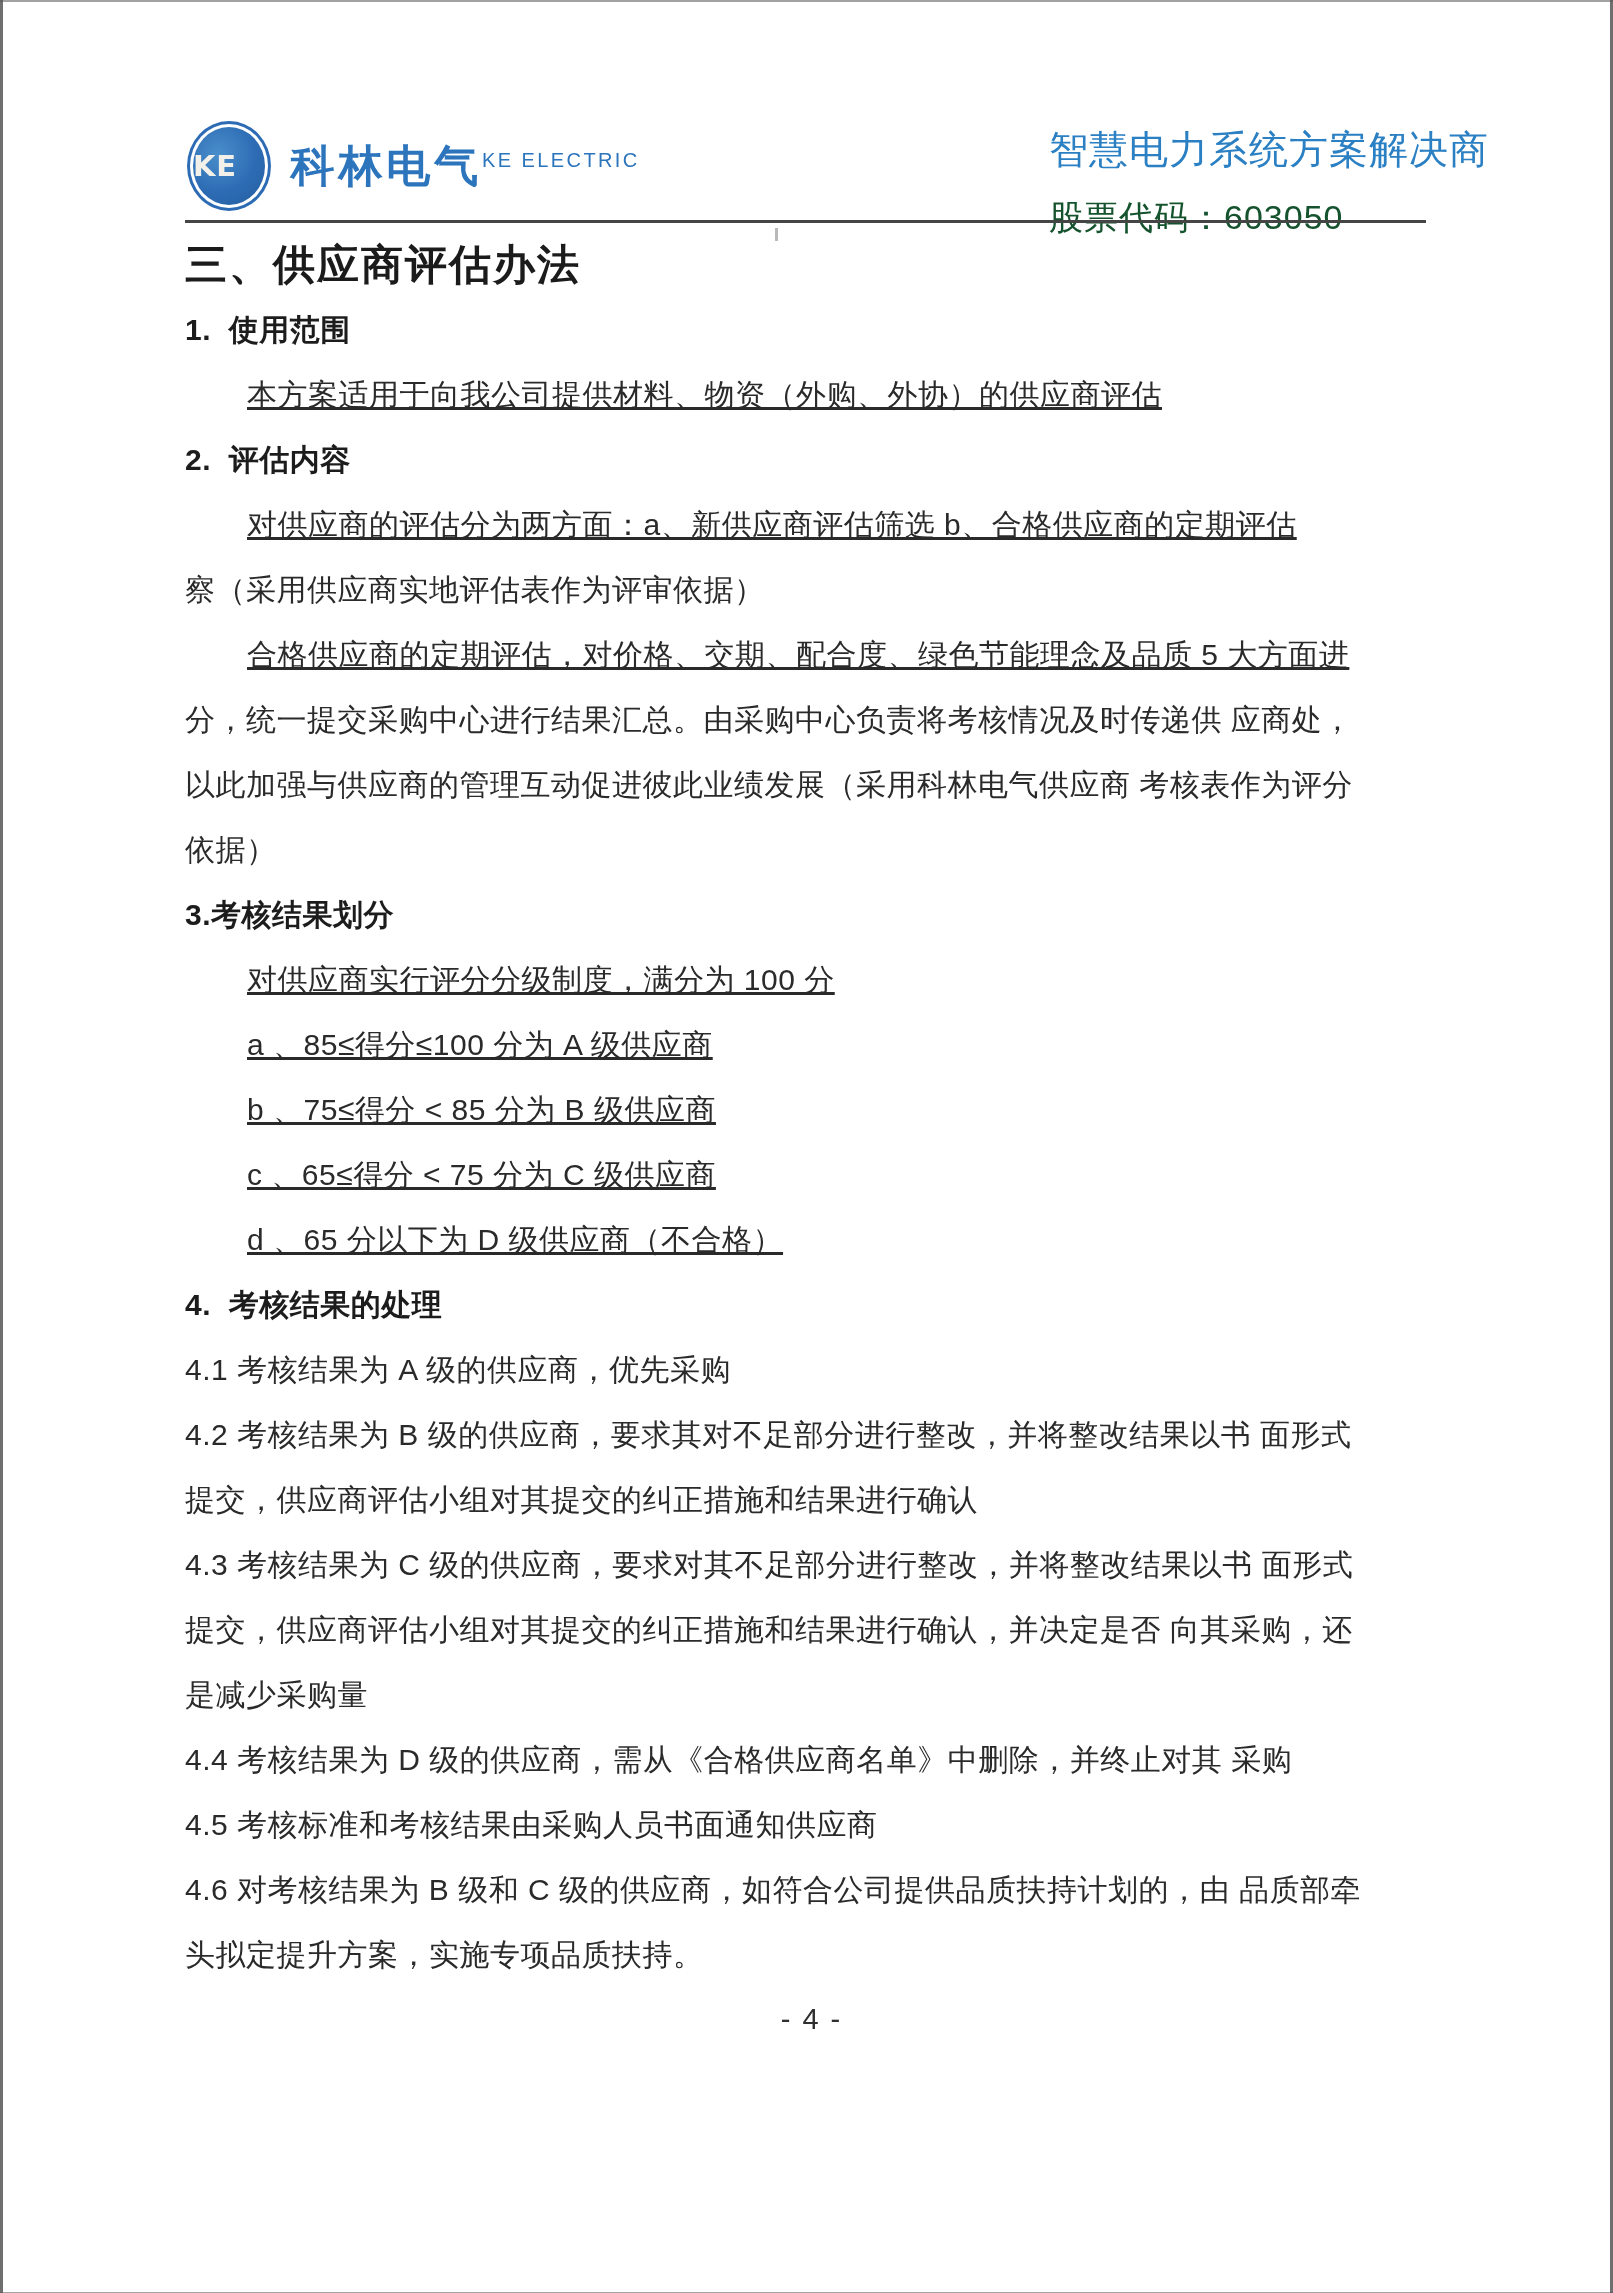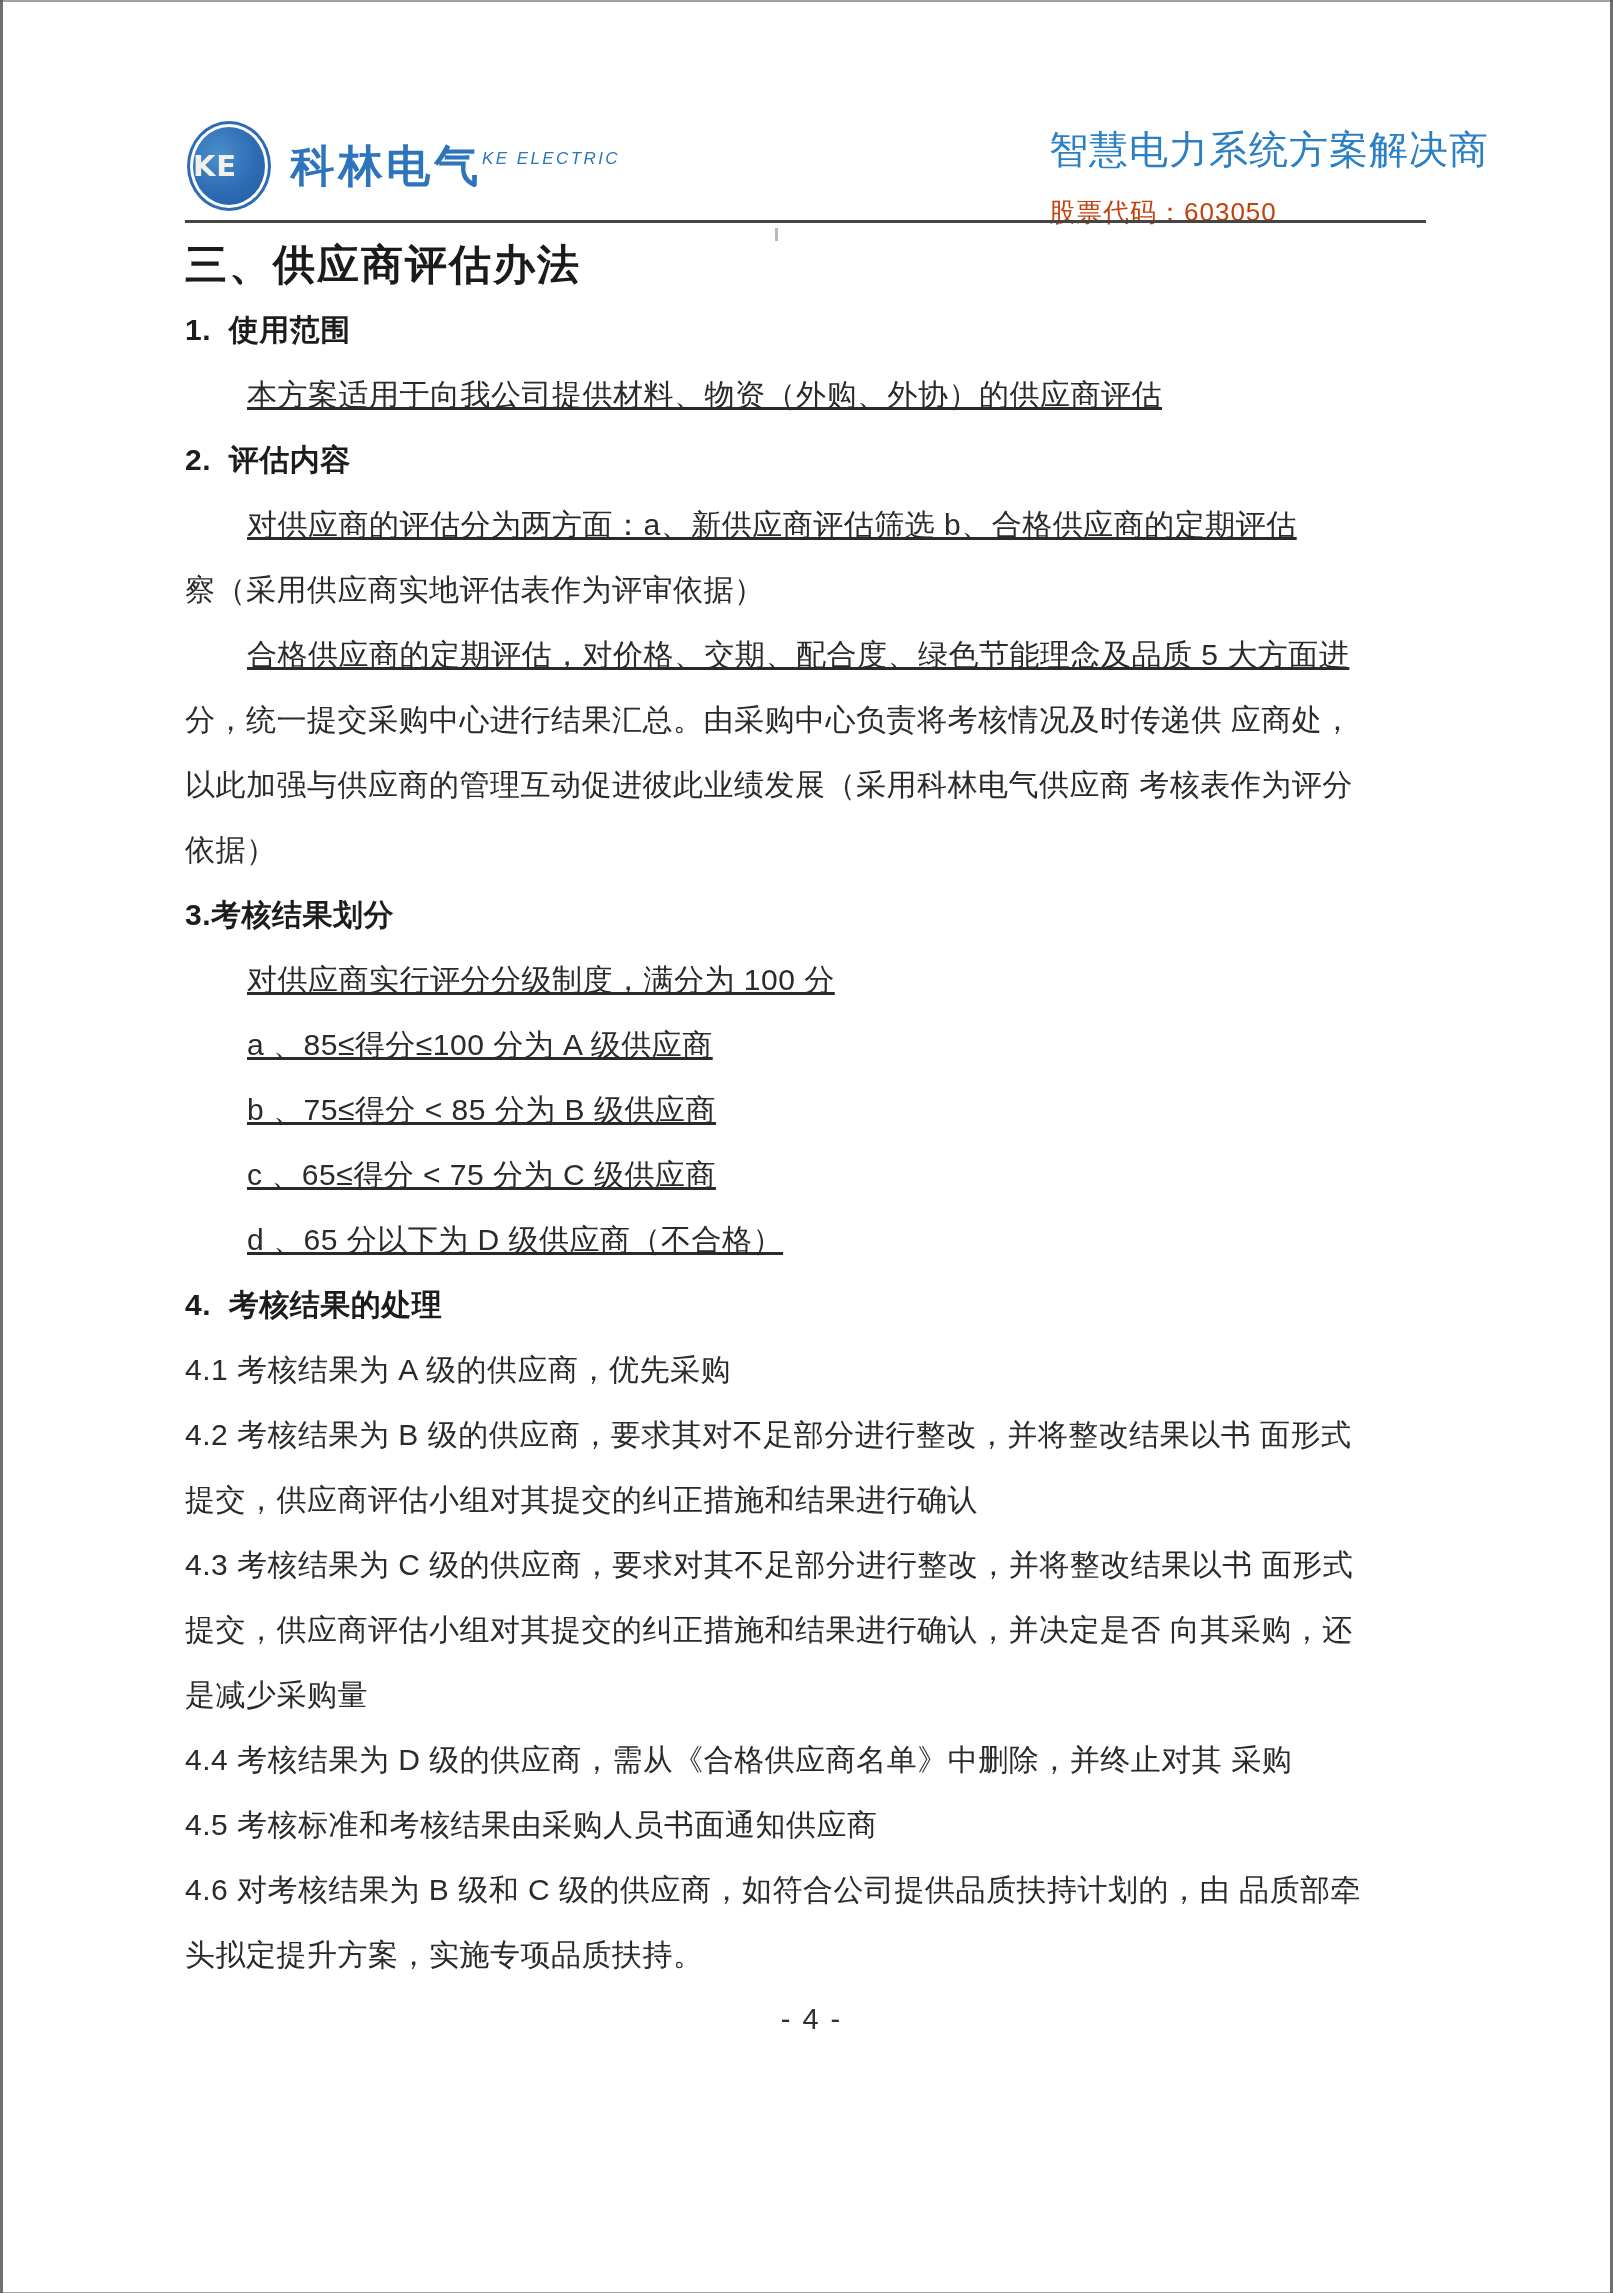--- a/index.html
+++ b/index.html
@@ -32,24 +32,24 @@
     width:100%;height:100%;border-radius:50%;
     background:radial-gradient(circle at 35% 35%, #4a8ecb 0%, #2d6cb4 55%, #245c9e 100%);
     display:flex;align-items:center;justify-content:flex-start;
   }
   .logo-monogram{
     color:#f2f0e8;font-weight:700;font-size:29px;letter-spacing:1px;
     font-family:"DejaVu Sans","Liberation Sans",sans-serif;
   }
   .brand-text{margin-left:19.5px;display:flex;line-height:1;}
   .brand-cn{font-size:44px;font-weight:700;color:#2c74bc;letter-spacing:3.9px;}
-  .brand-en{font-size:17px;color:#2c74bc;letter-spacing:2.4px;margin-top:5.9px;font-style:italic;}
+  .brand-en{font-size:20px;color:#2c74bc;letter-spacing:2.4px;margin-top:5.9px;}
   .header-right{position:absolute;left:864px;top:7.8px;width:377px;text-align:left;}
   .tagline{font-size:39px;color:#2b80c4;letter-spacing:1px;white-space:nowrap;}
-  .stock-line{font-size:26px;color:#c2410c;margin-top:18.5px;letter-spacing:1px;}
+  .stock-line{font-size:34px;color:#14532d;margin-top:18.5px;letter-spacing:1px;}
   .header-rule{position:absolute;left:185px;top:220px;width:1241px;height:2.9px;background:#454545;}
 
   
   .doc{position:absolute;left:185px;top:232px;width:1253px;}
   .line{
     height:65px;line-height:65px;font-size:30px;
     white-space:pre-wrap;letter-spacing:0.5px;color:#2a2a2a;
   }
   .line.title{font-size:42px;font-weight:700;color:#1b1b1b;letter-spacing:2px;}
   .line.heading{font-weight:700;color:#1c1c1c;}

